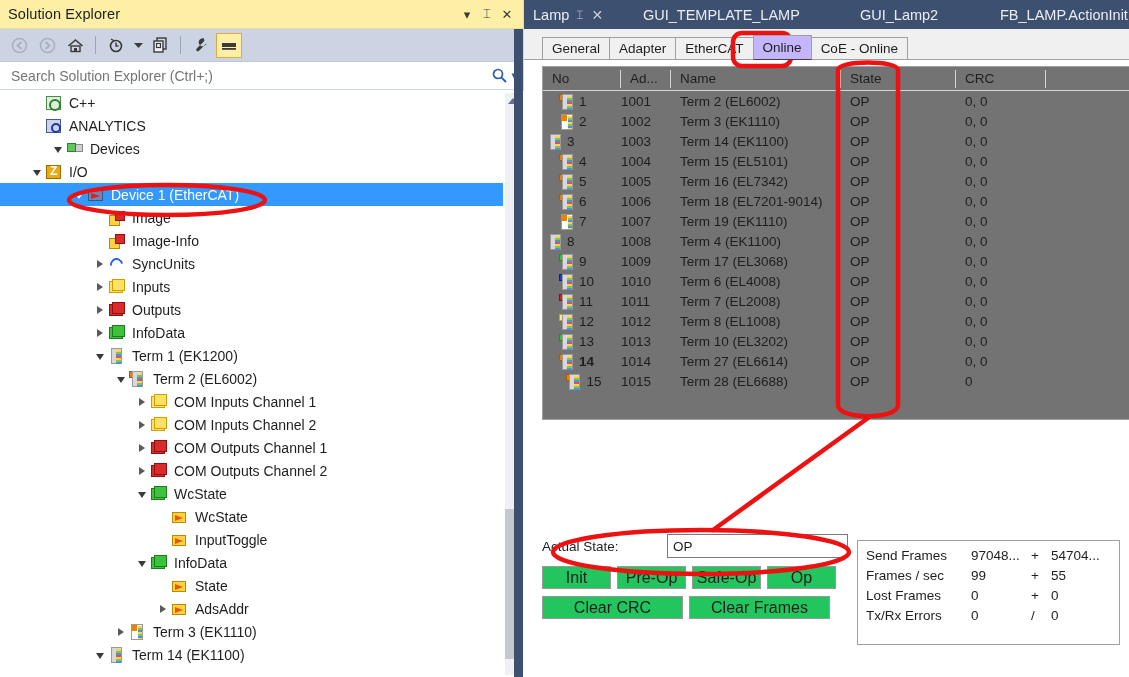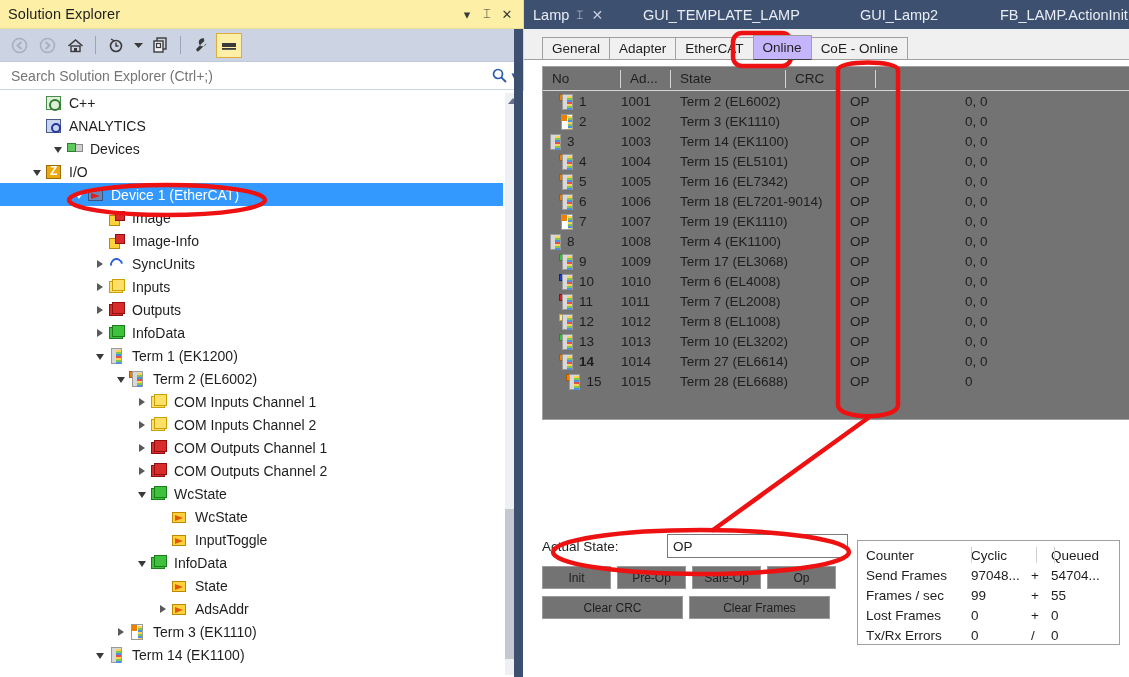--- a/index.html
+++ b/index.html
@@ -232,22 +232,22 @@
   }
   .actual-row { display:flex; align-items:center; height:26px; }
   .actual-lbl { font-size:13.5px; color:#1e1e1e; width:125px; }
   .actual-val {
     flex:1; height:24px; border:1px solid #7a7a7a; background:#ffffff;
     font-size:13.5px; color:#1e1e1e; display:flex; align-items:center;
     padding-left:5px;
   }
   .btn-row { display:flex; gap:6px; margin-top:7px; }
   .btn {
-    background:#737373; border:1px solid #9a9a9a;
-    font-size:12px; color:#1e1e1e; height:23px;
+    background:#22c55e; border:1px solid #9a9a9a;
+    font-size:16px; color:#1e1e1e; height:23px;
     display:flex; align-items:center; justify-content:center;
   }
   .btn.q { width:69px; }
   .btn.h { width:141px; }
 
   .counters {
     position:absolute; left:333px; top:540px; width:263px; height:105px;
     border:1px solid #a0a0a0; background:#ffffff;
     font-size:13.5px; color:#1e1e1e; padding:4px 0 0 0;
   }
@@ -644,20 +644,23 @@
       </div>
 
     <div class="grid-area">
       <div class="grid-head" id="grid-head">
           <div class="gh" style="width: 78px;">
             <span>No</span>
           </div>
           <div class="gh" style="width: 50px;">
             <span>Ad...</span>
           </div>
+          <div class="gh" style="width: 170px;">
+            <span>Name</span>
+          </div>
           <div class="gh" style="width: 115px;">
             <span>State</span>
           </div>
           <div class="gh" style="width: 90px;">
             <span>CRC</span>
           </div>
         </div>
       <div id="grid-body">
           <div class="grid-row">
             <div class="gc gc-no" style="width:78px;padding-left:16px;justify-content:flex-start;">
@@ -996,29 +999,20 @@
           <div class="btn h">
             <span>Clear CRC</span>
           </div>
           <div class="btn h">
             <span>Clear Frames</span>
           </div>
         </div>
     </div>
 
     <div class="counters" id="counters">
-        <div class="crow chead">
-          <div class="c1"><span>Counter</span></div>
-          <div class="c2"><span>Cyclic</span></div>
-          <div class="c3"></div>
-          <div class="c4"><span>Queued</span></div>
-          <span class="cdivider" style="left:113px"></span>
-          <span class="cdivider" style="left:178px"></span>
-          <span class="cdivider" style="left:196px"></span>
-        </div>
         <div class="crow">
           <div class="c1"><span>Send Frames</span></div>
           <div class="c2"><span>97048...</span></div>
           <div class="c3"><span>+</span></div>
           <div class="c4"><span>54704...</span></div>
         </div>
         <div class="crow">
           <div class="c1"><span>Frames / sec</span></div>
           <div class="c2"><span>99</span></div>
           <div class="c3"><span>+</span></div>

